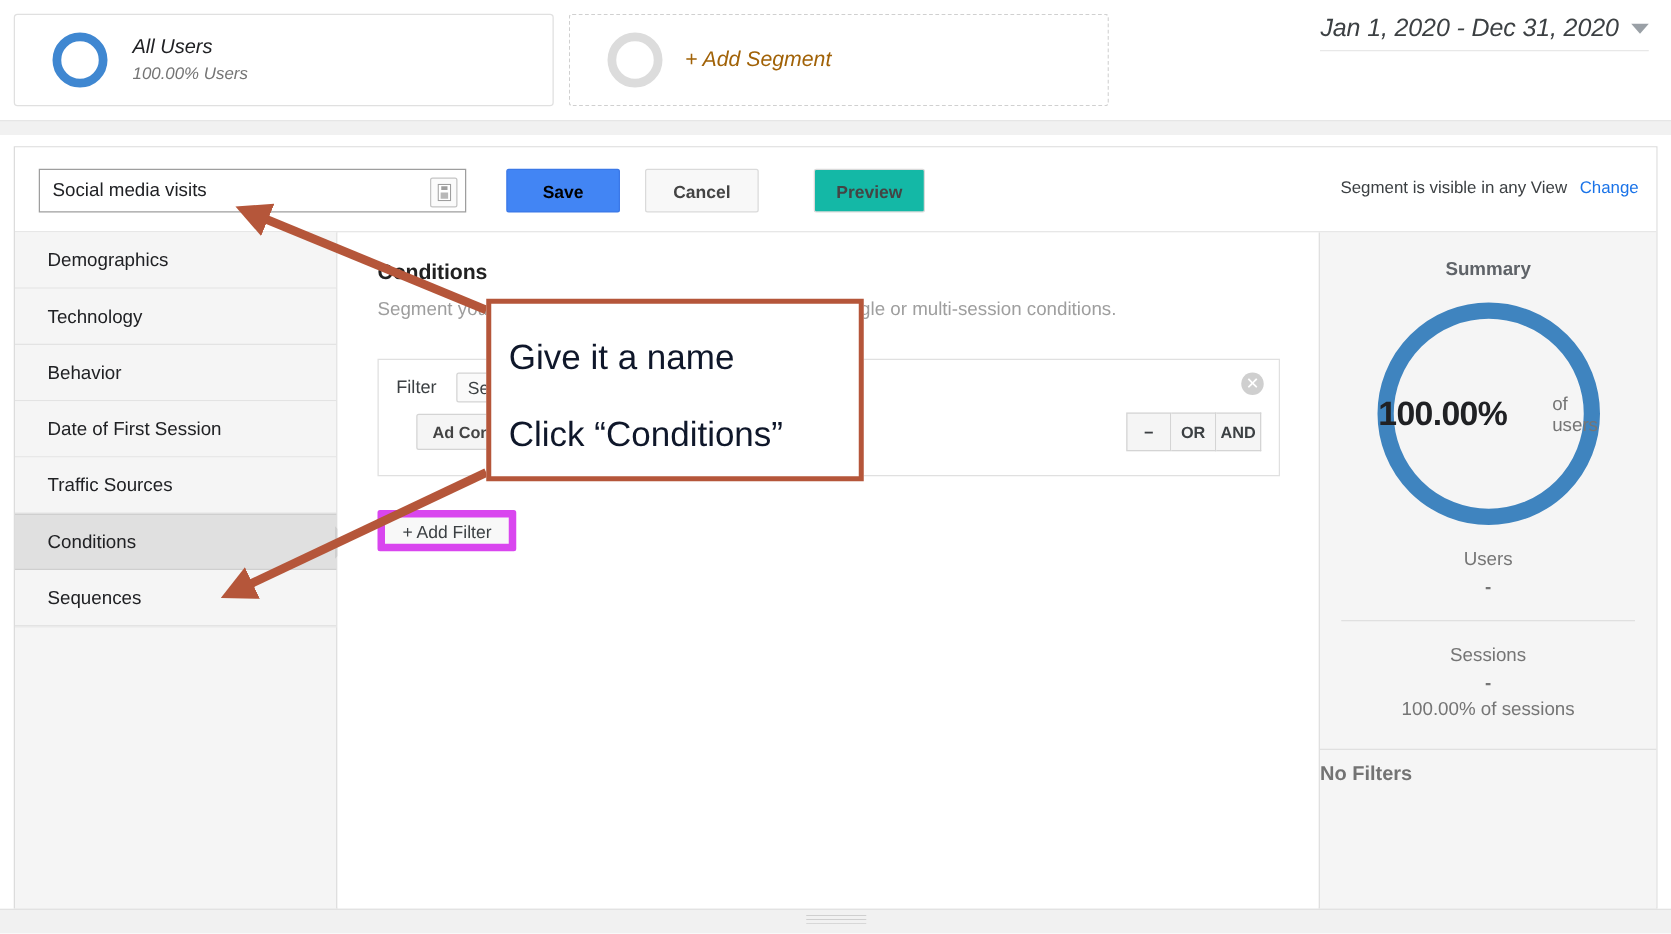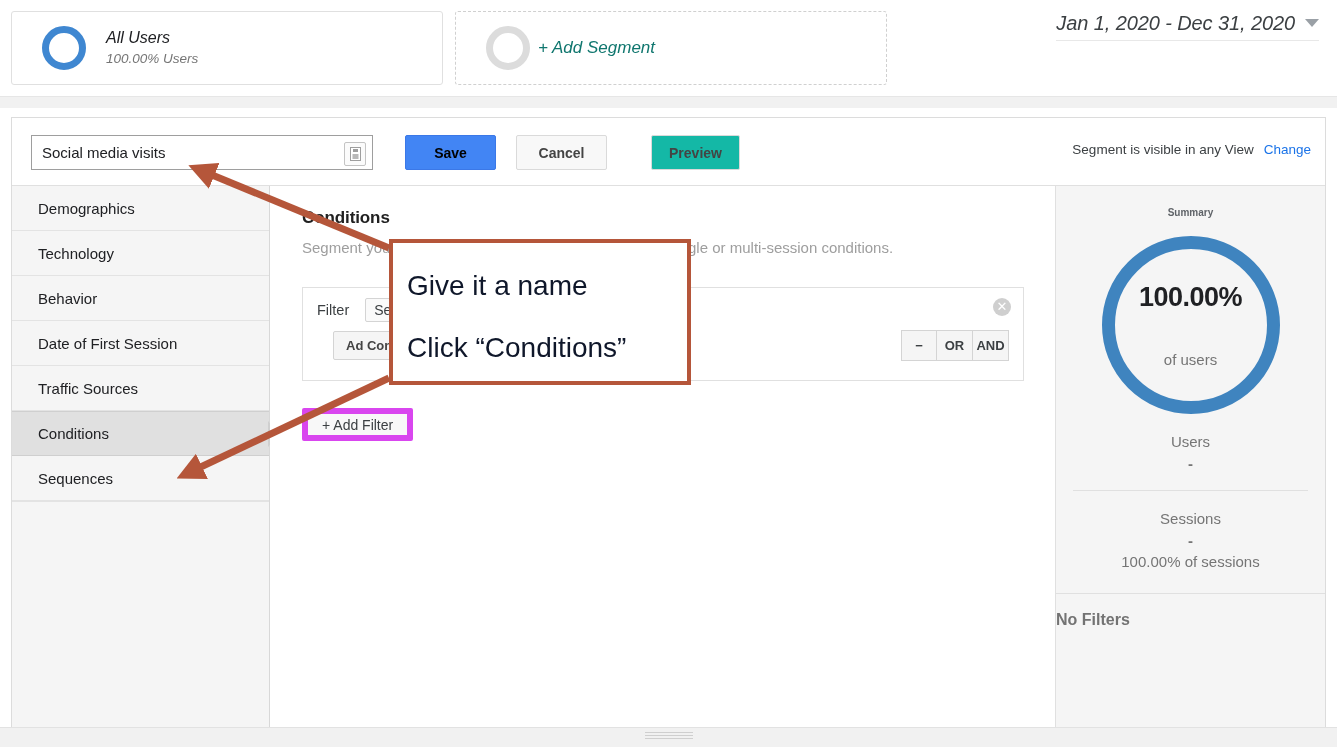--- a/index.html
+++ b/index.html
@@ -26,21 +26,21 @@
   .seg-card.all-users { left: 11px; width: 432px; border: 1px solid #e0e0e0; }
   .seg-card.add-segment { left: 455px; width: 432px; border: 1px dashed #d0d0d0; }
   .ring {
     width: 44px; height: 44px; border-radius: 50%;
     border: 7px solid #3f87d1; margin-left: 30px; flex: none;
   }
   .ring.gray { border-color: #dcdcdc; }
   .seg-text { margin-left: 20px; }
   .seg-title { font-size: 16px; color: #202124; line-height: 20px; font-weight: 400; }
   .seg-sub { font-size: 13.5px; color: #757575; line-height: 19px; margin-top: 1px; }
-  .add-seg-label { margin-left: 8px; font-size: 17px; color: #0f766e; }
+  .add-seg-label { margin-left: 18px; font-size: 17px; color: #a16207; }
 
   .date-range {
     position: absolute; right: 18px; top: 12px;
     display: flex; align-items: center; gap: 10px;
     padding-bottom: 5px; border-bottom: 1px solid #e8e8e8;
     cursor: pointer;
   }
   .date-range .date-text { font-size: 20px; color: #3c4043; letter-spacing: -0.1px; }
   .caret-down {
     width: 0; height: 0; border-left: 7px solid transparent; border-right: 7px solid transparent;
@@ -169,24 +169,24 @@
     margin-top: 27px; display: inline-flex; align-items: center; justify-content: center;
     height: 33px; padding: 0 14px; border: 6px solid #d946ef; border-radius: 2px;
     background: #f8f8f8; font-size: 14px; color: #3c4043; cursor: pointer;
   }
 
   
   .summary {
     width: 270px; flex: none; background: #f5f5f5; border-left: 1px solid #e0e0e0;
     position: relative;
   }
-  .summary-title { text-align: center; font-size: 10px; font-weight: bold; color: #5f6368; padding-top: 21px; }
+  .summary-title { text-align: center; font-size: 15px; font-weight: bold; color: #5f6368; padding-top: 21px; }
   .donut {
     width: 178px; height: 178px; margin: 18px auto 0 auto; border-radius: 50%;
-    border: 13px solid #3f84bf; display: flex; flex-direction: column;
+    border: 13px solid #3f84bf; display: flex; flex-direction: row;
     align-items: center; justify-content: center; gap: 36px;
   }
   .donut-pct { font-size: 27px; font-weight: bold; color: #202124; letter-spacing: -0.5px; }
   .donut-sub { font-size: 15px; color: #757575; margin-top: 2px; }
   .stat-block { text-align: center; padding-top: 19px; }
   .stat-label { font-size: 15px; color: #757575; }
   .stat-value { font-size: 15px; color: #757575; margin-top: 5px; font-weight: bold; }
   .stat-extra { font-size: 15px; color: #757575; margin-top: 4px; }
   .summary-sep { height: 1px; background: #e0e0e0; margin: 18px 17px 0 17px; }
   .summary-sep.thick { margin: 23px 0 0 0; }

